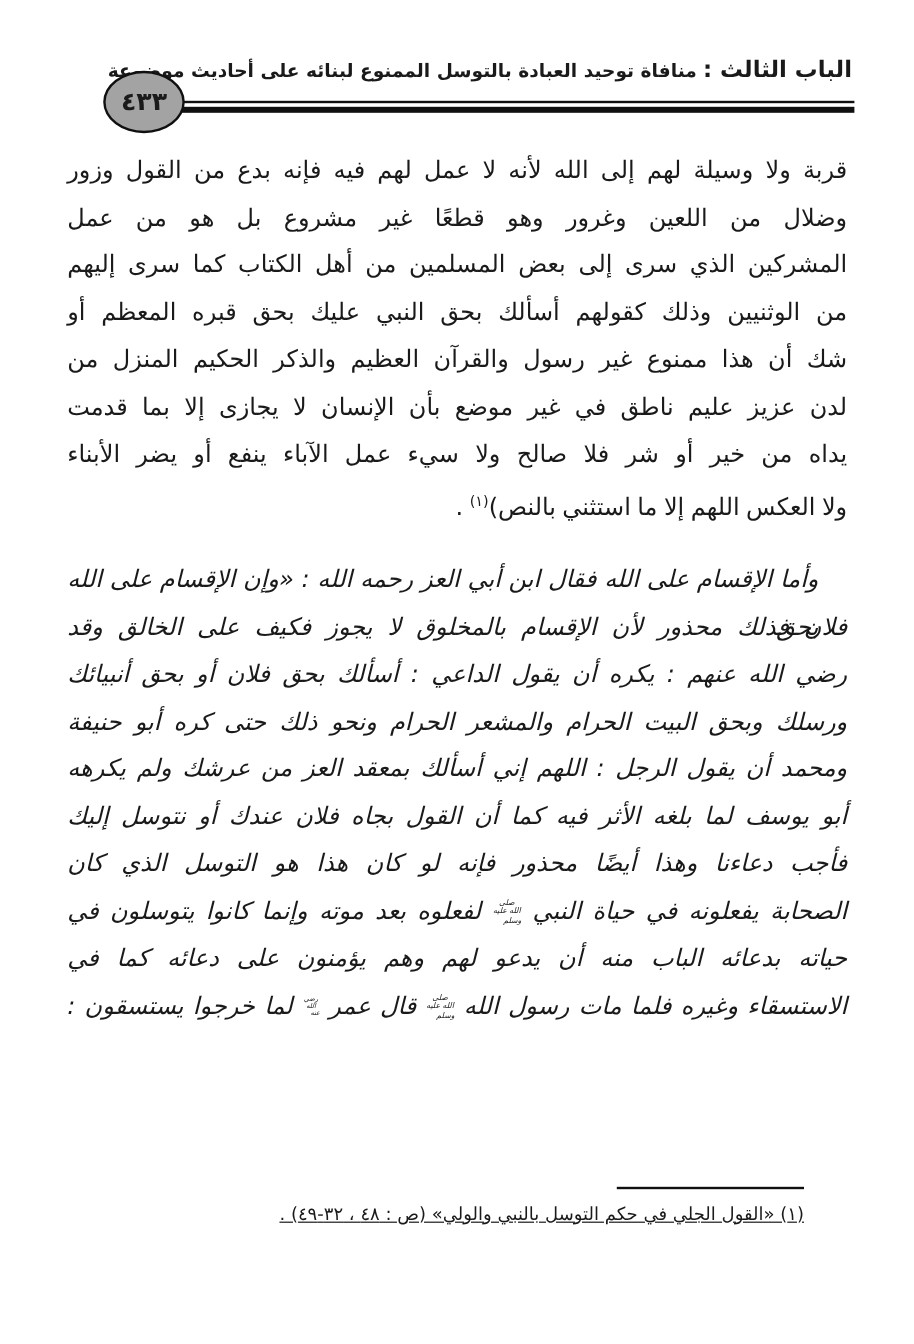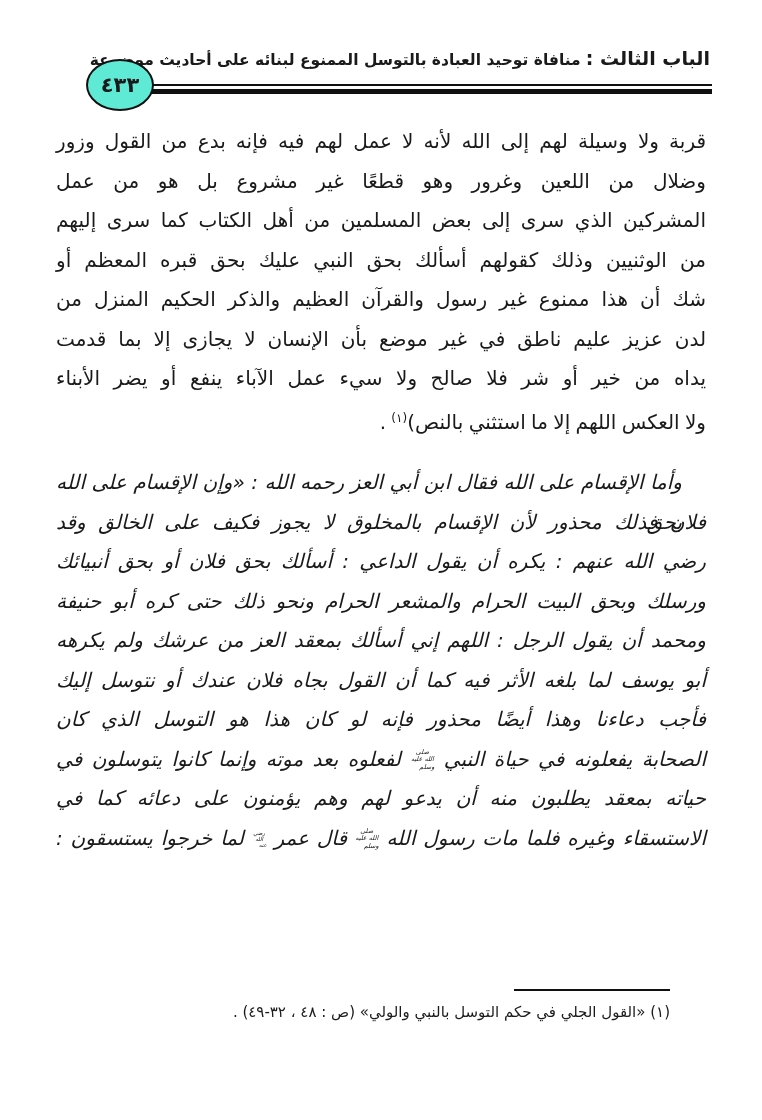--- a/index.html
+++ b/index.html
@@ -19,21 +19,21 @@
   }
   .chapter-label{font-weight:bold;font-size:19px;letter-spacing:0;}
   .chapter-title{font-weight:bold;font-size:15.5px;}
   .header-rule{position:absolute;left:150px;right:50px;top:84px;}
   .rule-thin{height:2px;background:#101010;}
   .rule-thick{height:5px;background:#101010;margin-top:3px;}
   .page-number-oval{
     position:absolute;left:86px;top:59px;width:64px;height:48px;
     border:2px solid #101010;border-radius:50%;
     display:flex;align-items:center;justify-content:center;
-    background:#5eead4;
+    background:#a3a3a3;
     font-size:21px;font-weight:bold;
   }
   
   .body-text{
     position:absolute;top:122px;right:56px;width:650px;
     font-size:20px;
     word-spacing:-1px;
   }
   .para + .para{margin-top:25px;font-style:italic;}
   .tline{
@@ -51,21 +51,21 @@
   .ra{
     display:inline-block;width:15px;
     font-size:5.5px;line-height:1.15;text-align:center;
     vertical-align:middle;word-spacing:0;white-space:normal;
   }
   .fnref{font-size:12px;vertical-align:7px;letter-spacing:0;}
   
   .fn-sep{position:absolute;top:989px;right:92px;width:156px;height:2px;background:#101010;}
   .fn-text{
     position:absolute;top:998px;right:92px;left:60px;
-    text-align:right;font-size:15px;line-height:28px;
+    text-align:right;font-size:15px;line-height:28px;text-decoration:underline;
   }
 </style>
 </head>
 <body>
 
 <div class="page">
 
   <div class="chapter-header">
     <span class="chapter-label">الباب الثالث :</span>
     <span class="chapter-title">منافاة توحيد العبادة بالتوسل الممنوع لبنائه على أحاديث موضوعة</span>
@@ -93,21 +93,21 @@
       </div>
       <div class="para">
         <div class="tline indent"><span>وأما الإقسام على الله فقال ابن أبي العز رحمه الله : «وإن الإقسام على الله بحق</span></div>
         <div class="tline"><span>فلان فذلك محذور لأن الإقسام بالمخلوق لا يجوز فكيف على الخالق وقد</span></div>
         <div class="tline"><span>رضي الله عنهم : يكره أن يقول الداعي : أسألك بحق فلان أو بحق أنبيائك</span></div>
         <div class="tline"><span>ورسلك وبحق البيت الحرام والمشعر الحرام ونحو ذلك حتى كره أبو حنيفة</span></div>
         <div class="tline"><span>ومحمد أن يقول الرجل : اللهم إني أسألك بمعقد العز من عرشك ولم يكرهه</span></div>
         <div class="tline"><span>أبو يوسف لما بلغه الأثر فيه كما أن القول بجاه فلان عندك أو نتوسل إليك</span></div>
         <div class="tline"><span>فأجب دعاءنا وهذا أيضًا محذور فإنه لو كان هذا هو التوسل الذي كان</span></div>
         <div class="tline"><span>الصحابة يفعلونه في حياة النبي </span><span class="saw">صلى الله عليه وسلم</span><span> لفعلوه بعد موته وإنما كانوا يتوسلون في</span></div>
-        <div class="tline"><span>حياته بمعقد يطلبون منه أن يدعو لهم وهم يؤمنون على دعائه كما في</span></div>
+        <div class="tline"><span>حياته بدعائه الباب منه أن يدعو لهم وهم يؤمنون على دعائه كما في</span></div>
         <div class="tline"><span>الاستسقاء وغيره فلما مات رسول الله </span><span class="saw">صلى الله عليه وسلم</span><span> قال عمر </span><span class="ra">رضي الله عنه</span><span> لما خرجوا يستسقون :</span></div>
       </div>
     </div>
 
   <div class="fn-sep"></div>
   <div class="fn-text">(١) «القول الجلي في حكم التوسل بالنبي والولي» (ص : ٤٨ ، ٣٢-٤٩) .</div>
 
 </div>
 
 </body></html>

